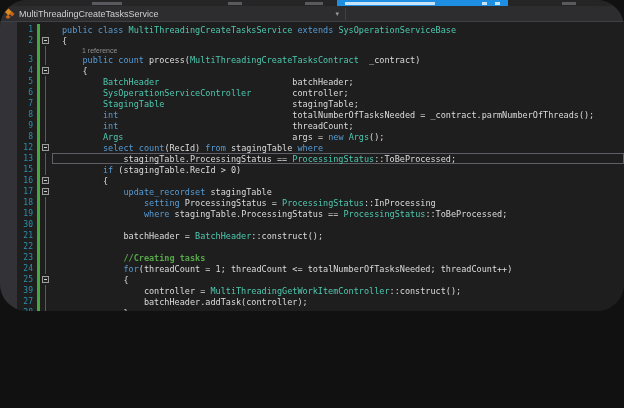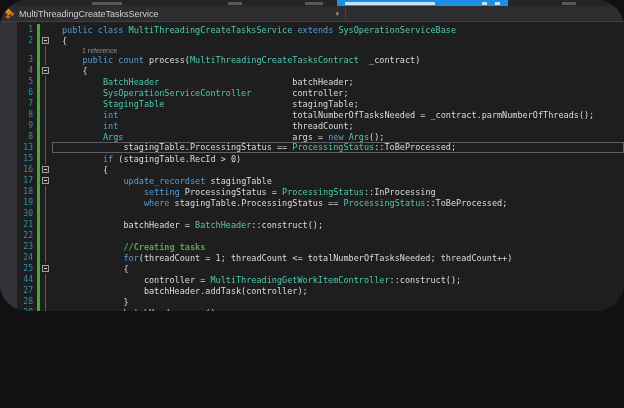--- a/index.html
+++ b/index.html
@@ -35,21 +35,21 @@
   .bar { width:3px; height:11px; margin-left:4px; flex:0 0 auto; }
   .row .bar.g { background:var(--change-bar,#45a83c); }
   .fold { width:12px; height:100%; flex:0 0 auto; position:relative; }
   .fbox { position:absolute; left:2px; top:2px; width:7px; height:7px;
     border:1px solid #9d9d9d; background:#252526; cursor:pointer; }
   .fbox::after { content:''; position:absolute; left:1px; right:1px; top:2px; height:1px; background:#d0d0d0; }
   .fline { position:absolute; left:5px; top:0; width:1px; height:100%; background:#5a5a5a; }
   .ftick { position:absolute; left:5px; top:0; width:1px; height:60%; background:#5a5a5a; }
   .ftick::after { content:''; position:absolute; left:0; bottom:0; width:4px; height:1px; background:#5a5a5a; }
   .codewrap { flex:1; height:100%; border:1px solid transparent; display:flex; align-items:center; min-width:0; }
-  .row.current .codewrap { border-color:var(--current-line-border,#5f5f66);align-items:flex-end; }
+  .row.current .codewrap { border-color:var(--current-line-border,#5f5f66); }
   pre.code { font:inherit; color:var(--text,#dcdcdc); white-space:pre; padding-left:9px; }
   .c-k { color:var(--keyword,#569cd6); }
   .c-t { color:var(--type,#4ec9b0); }
   .c-p { color:var(--text,#dcdcdc); }
   .c-c { color:var(--comment,#57a64a);font-weight:bold; }
   .codelens-row { height:8px; }
   .codelens { font-family:"Liberation Sans",sans-serif; font-size:7px; color:#8f8f8f;
     padding-left:29px; cursor:pointer; }
 </style>
 </head>
@@ -189,20 +189,30 @@
         <div class="row">
           <span class="ln">8</span>
           <span class="bar g"></span>
           <span class="fold">
             <span class="fline"></span>
           </span>
           <div class="codewrap">
             <pre class="code"><span class="c-p">        </span><span class="c-t">Args</span><span class="c-p">                                 args = </span><span class="c-k">new</span><span class="c-p"> </span><span class="c-t">Args</span><span class="c-p">();</span></pre>
           </div>
         </div>
+        <div class="row">
+          <span class="ln">12</span>
+          <span class="bar g"></span>
+          <span class="fold">
+            <span class="fbox"></span>
+          </span>
+          <div class="codewrap">
+            <pre class="code"><span class="c-p">        </span><span class="c-k">select count</span><span class="c-p">(RecId) </span><span class="c-k">from</span><span class="c-p"> stagingTable </span><span class="c-k">where</span></pre>
+          </div>
+        </div>
         <div class="row current">
           <span class="ln">13</span>
           <span class="bar g"></span>
           <span class="fold">
             <span class="fline"></span>
           </span>
           <div class="codewrap">
             <pre class="code"><span class="c-p">            stagingTable.ProcessingStatus == </span><span class="c-t">ProcessingStatus</span><span class="c-p">::ToBeProcessed;</span></pre>
           </div>
         </div>
@@ -310,21 +320,21 @@
           <span class="ln">25</span>
           <span class="bar g"></span>
           <span class="fold">
             <span class="fbox"></span>
           </span>
           <div class="codewrap">
             <pre class="code"><span class="c-p">            {</span></pre>
           </div>
         </div>
         <div class="row">
-          <span class="ln">44</span>
+          <span class="ln">39</span>
           <span class="bar g"></span>
           <span class="fold">
             <span class="fline"></span>
           </span>
           <div class="codewrap">
             <pre class="code"><span class="c-p">                controller = </span><span class="c-t">MultiThreadingGetWorkItemController</span><span class="c-p">::construct();</span></pre>
           </div>
         </div>
         <div class="row">
           <span class="ln">27</span>

